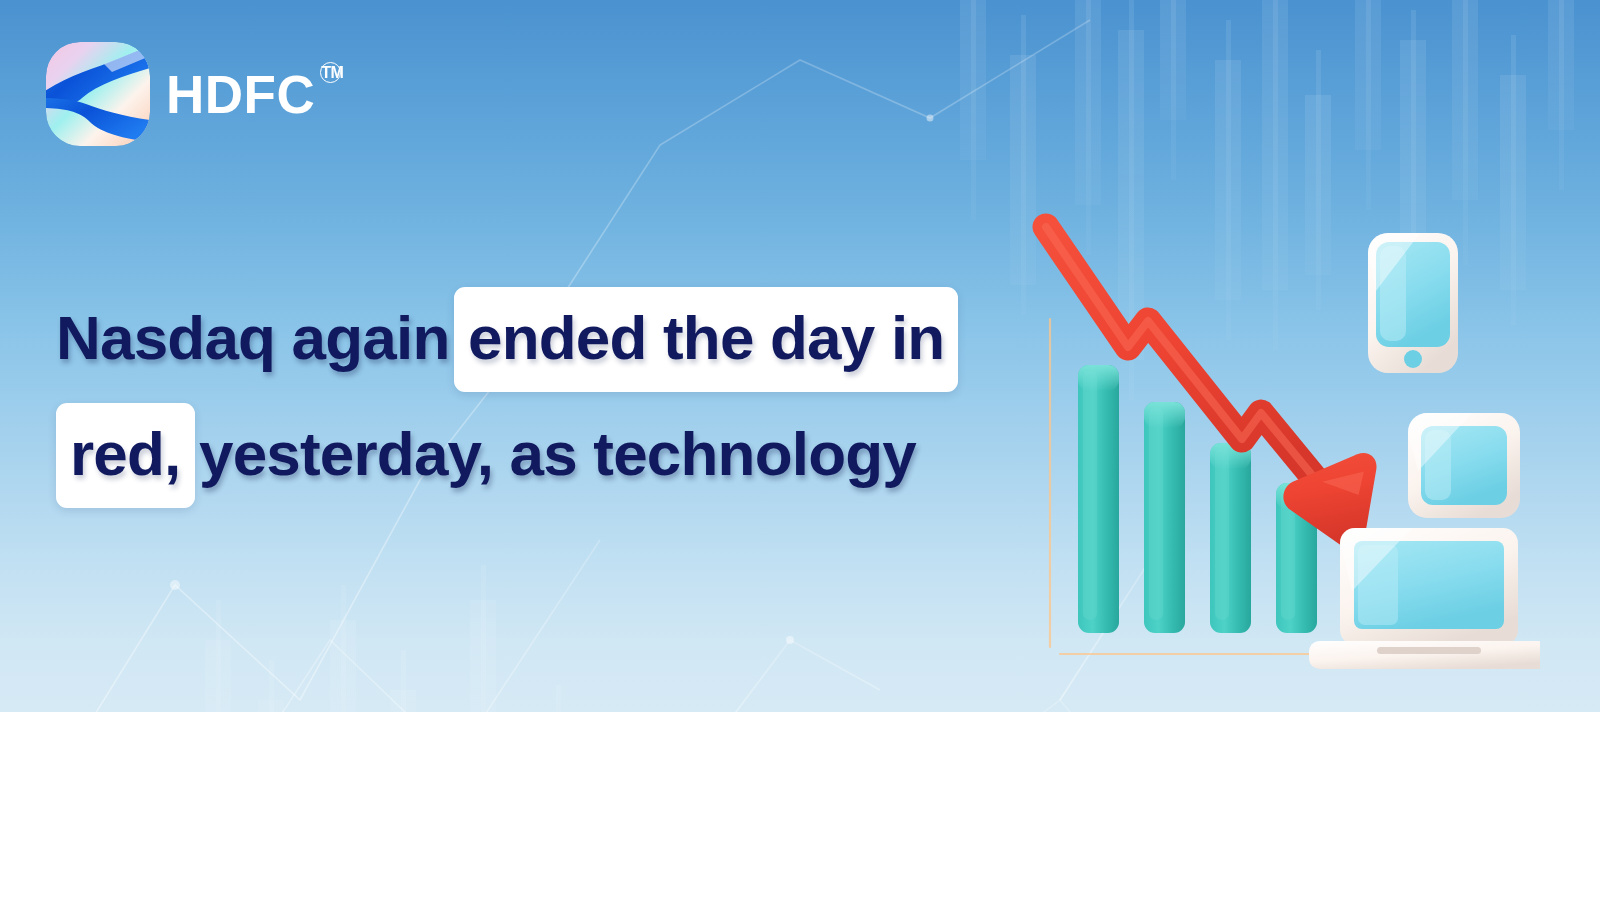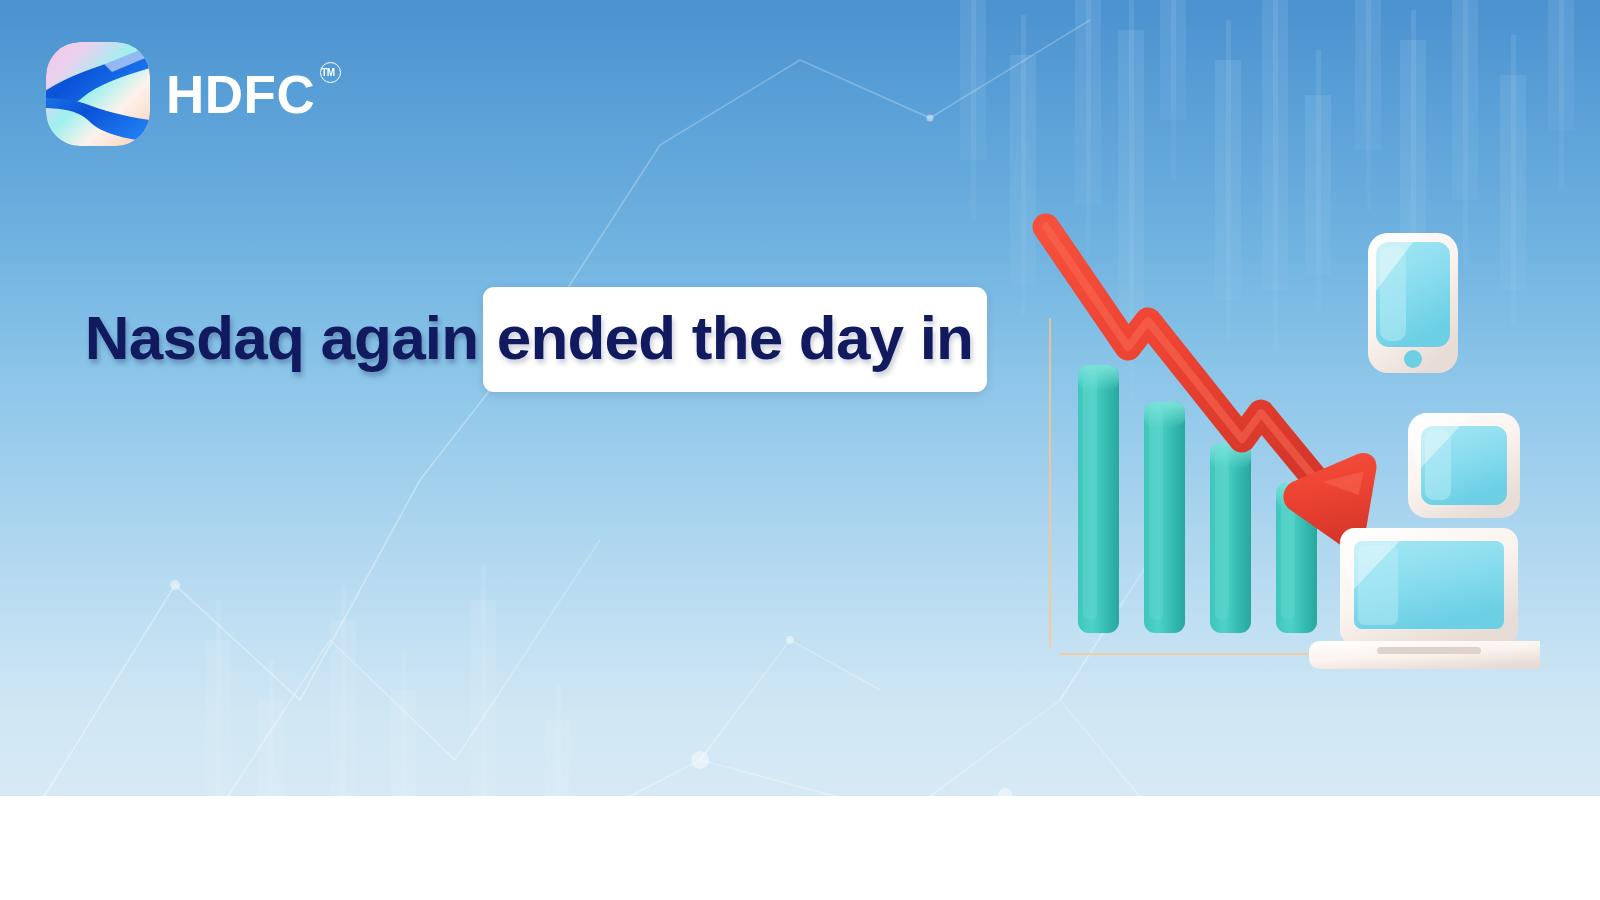--- a/index.html
+++ b/index.html
@@ -3,21 +3,21 @@
 <meta charset="utf-8">
 <style>
   * { margin:0; padding:0; box-sizing:border-box; }
   html, body {
     width:1600px; height:900px;
     overflow:hidden;
     font-family:"Liberation Sans", sans-serif;
   }
   #stage {
     position:relative;
-    width:1600px; height:796px;
+    width:1600px; height:712px;
     background:linear-gradient(180deg,
         #4a92d0 0%,
         #5ba1d8 14%,
         #6fb2e0 30%,
         #8dc6e9 48%,
         #a8d3ee 64%,
         #bfdff2 78%,
         #d0e7f4 90%,
         #d6eaf5 100%);
     overflow:hidden;
@@ -48,33 +48,32 @@
     padding-top:2px;
   }
   #logo-wordmark .ln { display:block; }
   #logo-tm {
     position:absolute;
     right:-26px; top:-6px;
     width:21px; height:21px;
     border:1.6px solid #ffffff;
     border-radius:50%;
     color:#ffffff;
-    font-size:10px;
+    font-size:16px;
     font-weight:700;
     line-height:19px;
     text-align:left;
     letter-spacing:-0.5px;
   }
 
   
   #headline {
     position:absolute;
     left:56px; top:280px;
     width:960px;
-    text-align:center;
   }
   .hl-line {
     display:block;
     height:116px;
     line-height:116px;
     white-space:nowrap;
   }
   .hl-seg {
     font-size:62px;
     font-weight:700;
@@ -210,20 +209,21 @@
       </svg>
     </div>
     <div id="logo-wordmark">
       <span class="ln">HDFC</span>
       <span id="logo-tm">TM</span>
     </div>
   </div>
 
   <div id="headline">
       <span class="hl-line"><span class="hl-seg">Nasdaq again</span> <span class="hl-seg mark">ended the day in</span></span>
+      <span class="hl-line"><span class="hl-seg mark">red,</span> <span class="hl-seg">yesterday, as technology</span></span>
     </div>
 
   <div id="illustration">
     <svg viewBox="0 0 520 490" xmlns="http://www.w3.org/2000/svg">
       <defs>
         <linearGradient id="barG" x1="0" y1="0" x2="1" y2="0">
           <stop offset="0%" stop-color="#3ec6bc"></stop>
           <stop offset="35%" stop-color="#4ed2c8"></stop>
           <stop offset="70%" stop-color="#35bbb0"></stop>
           <stop offset="100%" stop-color="#28a79d"></stop>

